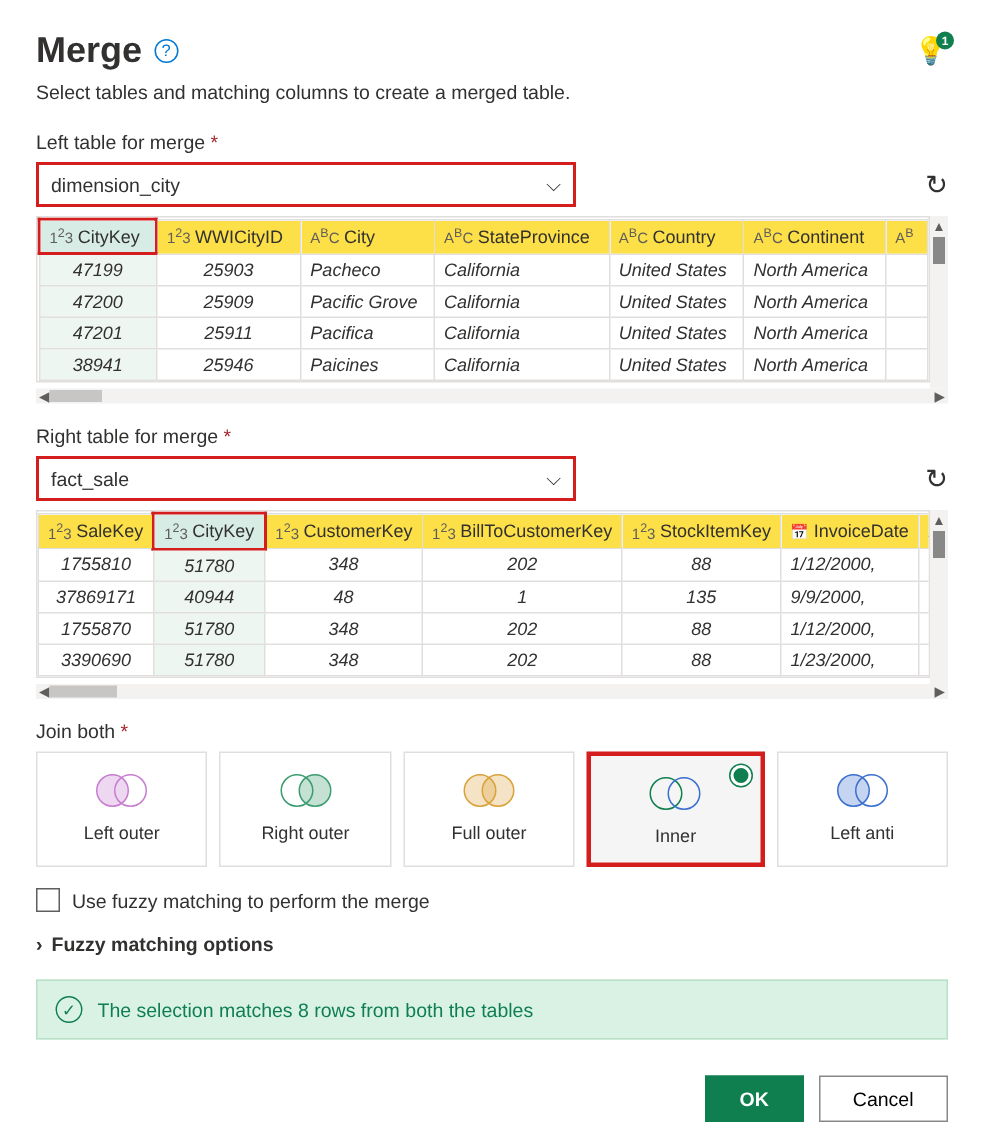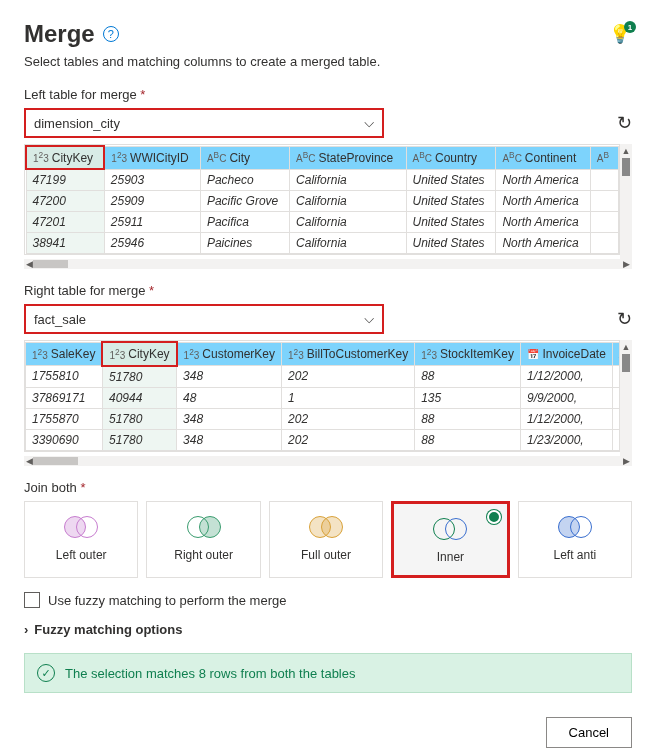--- a/index.html
+++ b/index.html
@@ -13,24 +13,24 @@
   .subtitle { margin-bottom: 18px; color: #323130; }
   .label { font-size: 13px; margin-bottom: 6px; display:block; }
   .req::after { content:" *"; color:#a4262c; }
   .row-span { display:flex; align-items:center; gap:12px; margin-bottom:6px; }
   .dropdown { border:1px solid #605e5c; padding:5px 8px; width:360px; display:flex; justify-content:space-between; align-items:center; background:#fff; }
   .hi-red { border:2px solid #d41e1e !important; }
   .refresh { margin-left:auto; font-size:18px; color:#323130; cursor:pointer; }
   .table-wrap { border:1px solid #e1dfdd; font-size:12px; margin-bottom:4px; overflow:hidden; }
   table { border-collapse:collapse; width:100%; }
   th, td { border:1px solid #e1dfdd; padding:3px 6px; height:20px; white-space:nowrap; }
-  th { background:#7dd3fc; font-weight:400; text-align:left; position:relative; }
+  th { background:#fde047; font-weight:400; text-align:left; position:relative; }
   td { background:#fff;font-style:italic; }
   th.sel { background:#d8ece6; }
-  .numcol { text-align:left; font-style:italic;margin-top:22px; }
+  .numcol { text-align:center; font-style:italic;margin-top:22px; }
   .type-ico { font-size:10px; color:#605e5c; margin-right:3px; font-style:normal; }
   .type-abc { font-size:10px; color:#605e5c; margin-right:3px; }
   .sb-track { height:10px; background:#f3f2f1; display:flex; align-items:center; justify-content:space-between; padding:0 2px; margin-bottom:14px; }
   .sb-thumb { height:8px; background:#c8c6c4; }
   .sb-arrow { font-size:9px; color:#605e5c; }
   .vsb { width:12px; background:#f3f2f1; display:flex; flex-direction:column; align-items:center; padding:2px 0; }
   .vsb .vthumb { width:8px; background:#888; }
   .join-grid { display:flex; gap:8px; margin-bottom:14px; margin-top:6px; }
   .join-card { flex:1; border:1px solid #e1dfdd; padding:14px 4px 10px; display:flex; flex-direction:column; align-items:center; gap:10px; position:relative; cursor:pointer; }
   .join-card.sel { background:#f5f5f5; }
@@ -279,14 +279,15 @@
   <span>›</span>
   <span>Fuzzy matching options</span>
 </div>
 
 <div class="status-bar">
   <span class="checkcircle">✓</span>
   <span>The selection matches 8 rows from both the tables</span>
 </div>
 
 <div class="footer">
+  <button class="btn primary">OK</button>
   <button class="btn">Cancel</button>
 </div>
 
 </body></html>

